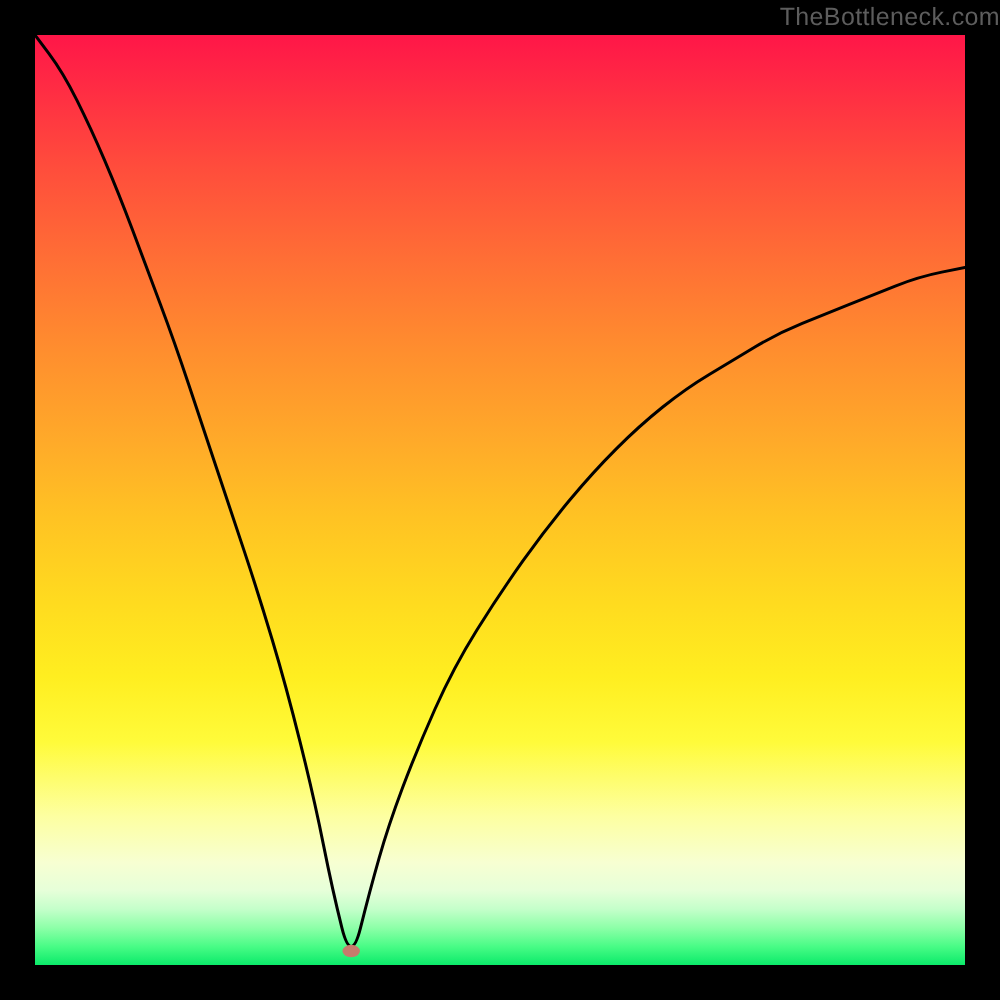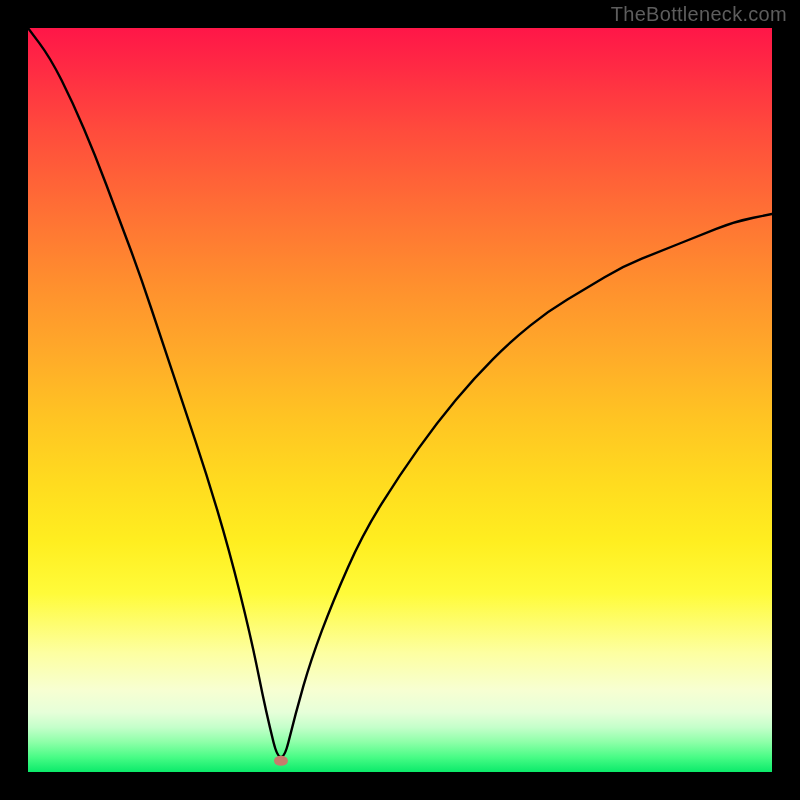--- a/index.html
+++ b/index.html
@@ -55,21 +55,21 @@
   .curve-svg {
     position: absolute;
     left: 0;
     top: 0;
     width: 100%;
     height: 100%;
   }
   .watermark {
     position: absolute;
     top: 3px;
-    right: 13px;
+    right: 0;
     color: #5d5d5d;
     font-size: 20px;
     font-weight: 500;
     letter-spacing: 0.3px;
   }
 </style>
 </head>
 <body>
 
 <div class="frame">

